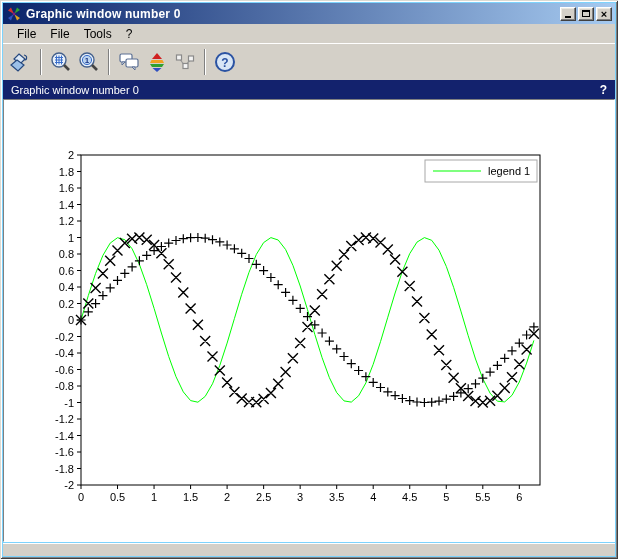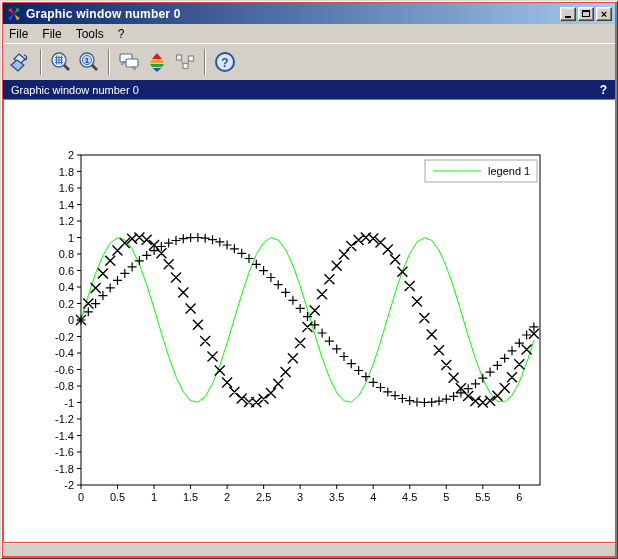--- a/index.html
+++ b/index.html
@@ -1,18 +1,18 @@
 <!DOCTYPE html>
 <html><head>
 <meta charset="utf-8">
 <style>
   * { margin:0; padding:0; box-sizing:border-box; }
   html,body { width:618px; height:559px; font-family:"Liberation Sans", sans-serif; }
   .window {
-    position:relative; width:618px; height:559px; background:#ef4444;
+    position:relative; width:618px; height:559px; background:#7dd3fc;
     padding:3px;
     box-shadow: inset 1px 1px 0 #dcdad2, inset -1px -1px 0 #404040,
                 inset 2px 2px 0 #ffffff, inset -2px -2px 0 #808080;
     display:flex; flex-direction:column;
   }
   .titlebar {
     height:21px; flex:0 0 21px;
     background:linear-gradient(to right, #0a246a, #a6caf0);
     display:flex; align-items:center; padding:0 3px; gap:4px;
   }
@@ -27,21 +27,21 @@
     border:1px solid; border-color:#ffffff #404040 #404040 #ffffff;
     box-shadow: inset -1px -1px 0 #808080, inset 1px 1px 0 #ece9e0;
     display:flex; align-items:center; justify-content:center;
     font-size:10px; font-weight:bold; color:#000; cursor:default;
   }
   .glyph-min { width:6px; height:2px; background:#000; margin-top:7px; }
   .glyph-max { width:8px; height:7px; border:1px solid #000; border-top:2px solid #000; }
   .glyph-close { font-size:11px; line-height:10px; font-weight:bold; }
   .menubar {
     height:19px; flex:0 0 19px; display:flex; align-items:center;
-    padding-left:0; background:#d4d0c8; font-size:12px; color:#000;
+    padding-left:8px; background:#d4d0c8; font-size:12px; color:#000;
   }
   .menu-item { padding:2px 6px; margin-right:2px; }
   .toolbar {
     height:37px; flex:0 0 37px; background:#d4d0c8;
     border-top:1px solid #ffffff;
     display:flex; align-items:center; padding-left:4px;
   }
   .tool-btn {
     width:28px; height:28px; background:transparent; border:none;
     display:flex; align-items:center; justify-content:center; padding:0;

